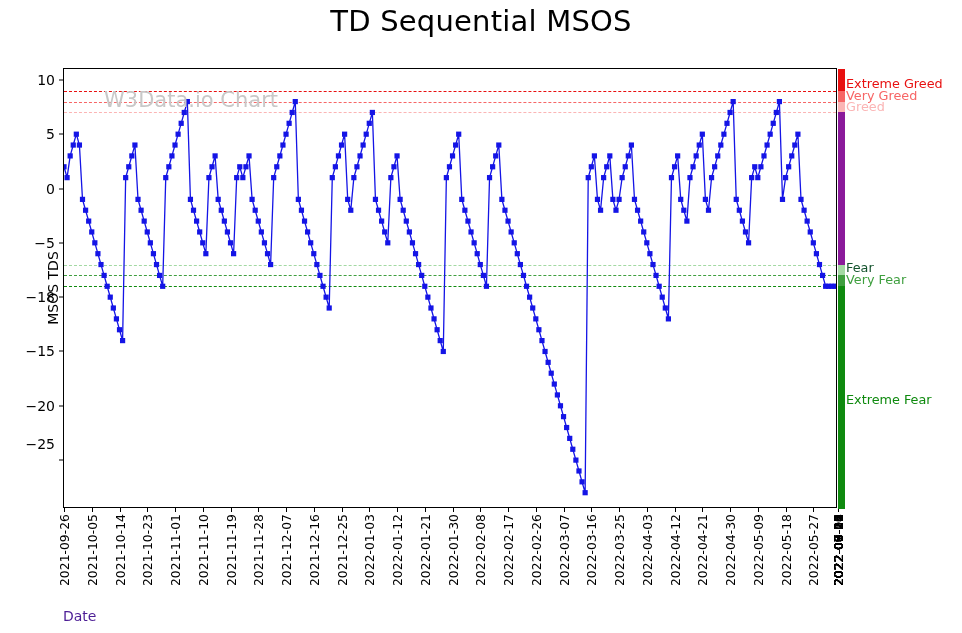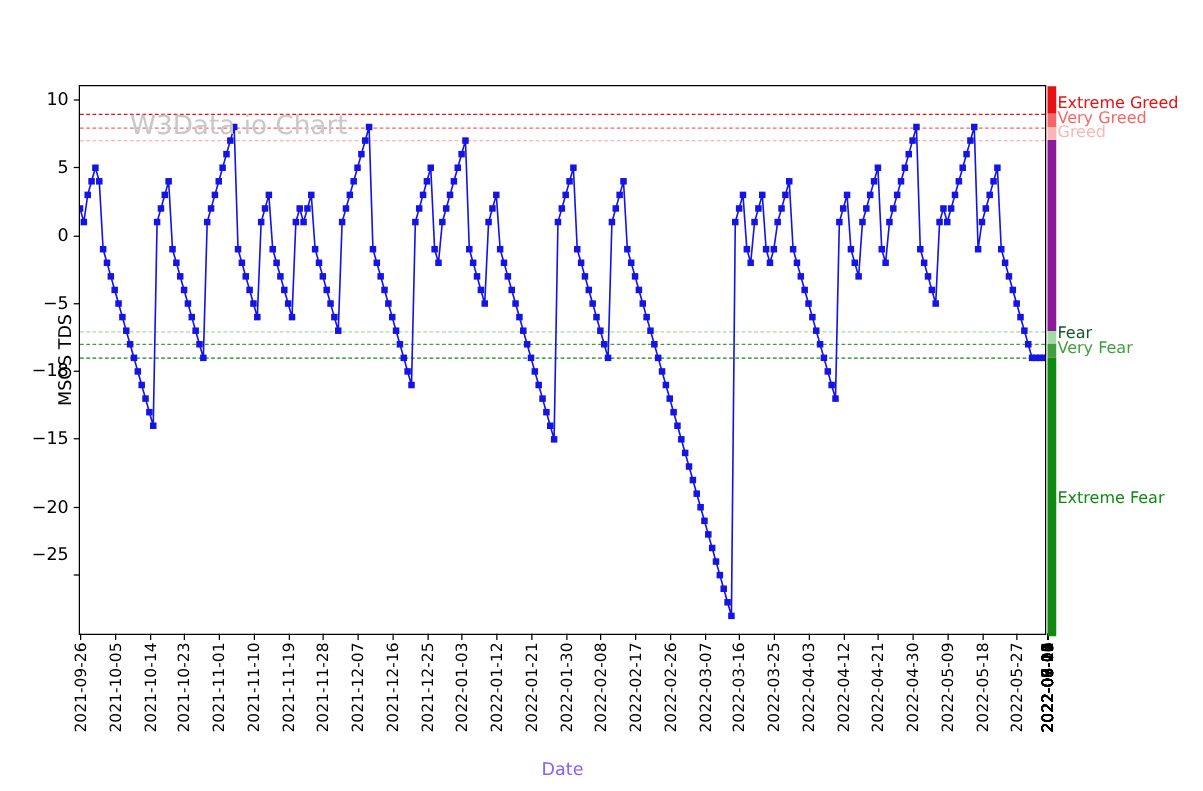--- a/index.html
+++ b/index.html
@@ -22,22 +22,22 @@
   .hline{position:absolute;left:0;width:100%;height:0;
          border-top-width:1.4px;border-top-style:dashed;}
   .vbar{position:absolute;right:-9px;width:7px;}
 
   #ylabel{
     position:absolute;left:-48px;top:50%;
     transform:translateY(-50%) rotate(-90deg);
     transform-origin:center;white-space:nowrap;font-size:14px;color:#000;
   }
   #xlabel{
-    position:absolute;left:63px;top:608px;width:774px;text-align:center;
-    font-size:14px;color:#8b5cf6;
+    position:absolute;left:63px;top:608px;width:774px;
+    font-size:14px;color:#4c1d95;
   }
 
   .ytick{position:absolute;right:100%;transform:translateY(-50%);
          padding-right:9px;font-size:14px;color:#000;white-space:nowrap;}
   .ytickmark{position:absolute;right:100%;width:5px;height:0;
              border-top:1.1px solid #000;transform:translateY(-50%);}
 
   .xtickwrap{position:absolute;top:100%;height:0;}
   .xtickmark{position:absolute;left:0;top:0;width:0;height:5px;
              border-left:1.1px solid #000;}
@@ -55,20 +55,21 @@
   #wm1{font-size:21px;left:104px;top:88px;}
   #wm2{font-size:21px;left:110px;top:110px;}
 
   svg{display:block;}
 </style>
 </head>
 <body>
 
 <div id="root">
 
+  <div id="chart-title">TD Sequential MSOS</div>
 
   <div id="plot-area">
     <div id="ylabel">MSOS TDS</div>
     <div id="ytick-layer">
         <div class="ytickmark" style="top: 10.8642px;"></div>
         <div class="ytick" style="top: 10.8642px;">10</div>
         <div class="ytickmark" style="top: 65.1852px;"></div>
         <div class="ytick" style="top: 65.1852px;">5</div>
         <div class="ytickmark" style="top: 119.506px;"></div>
         <div class="ytick" style="top: 119.506px;">0</div>

